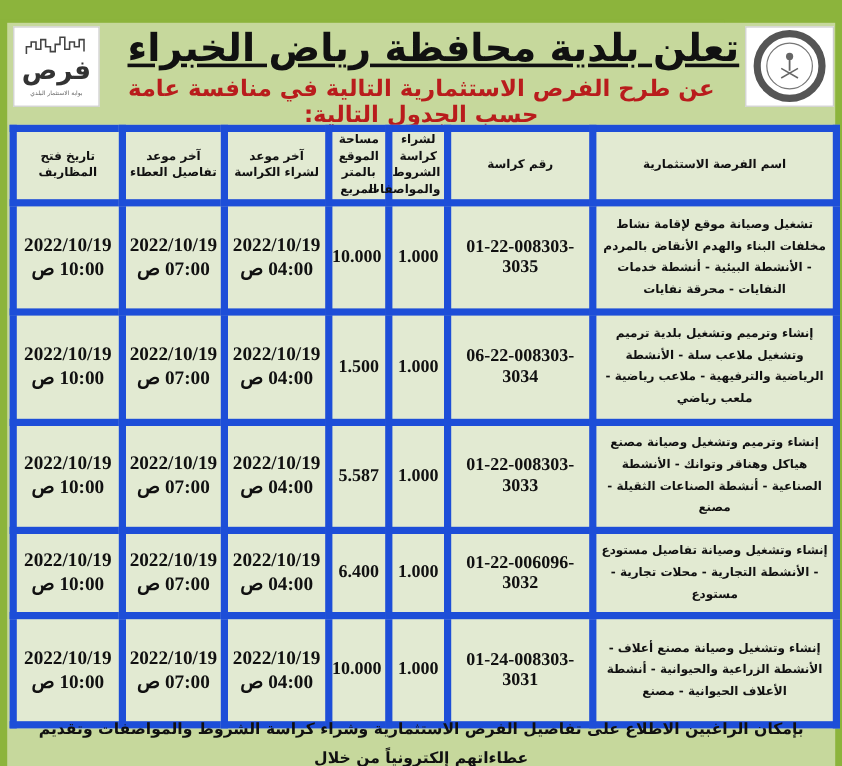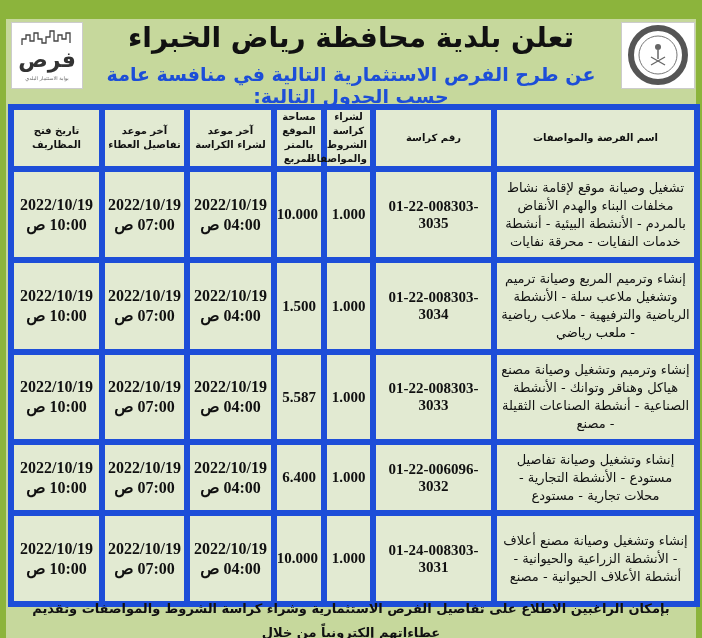--- a/index.html
+++ b/index.html
@@ -1,26 +1,26 @@
 <!DOCTYPE html>
 <html><head>
 <meta charset="utf-8">
 <style>
   html, body { margin:0; padding:0; }
   body { width:702px; height:638px; overflow:hidden; background:#8cb43c; font-family:"DejaVu Sans", sans-serif; }
   .frame { position:absolute; left:0; top:16px; width:604px; height:638px; background:#8cb43c; }
   .inner { position:absolute; left:6px; top:3px; width:690px; height:630px; background:#c6d89c; }
   .logo-left { position:absolute; left:5px; top:3px; width:70px; height:65px; background:#fff; border:1px solid #ccc; }
   .logo-right { position:absolute; left:615px; top:3px; width:72px; height:65px; background:#fff; border:1px solid #ccc; }
-  .title { position:absolute; left:80px; right:80px; top:2px; text-align:center; font-size:28px; font-weight:bold; color:#111; direction:rtl; letter-spacing:0; }
-  .subtitle { position:absolute; left:80px; right:80px; top:44px; text-align:center; font-size:19px; font-weight:bold; color:#1d4ed8; direction:rtl; }
+  .title { position:absolute; left:80px; right:80px; top:2px; font-size:32px; font-weight:bold; color:#111; direction:rtl; letter-spacing:0;text-decoration:underline; }
+  .subtitle { position:absolute; left:80px; right:80px; top:44px; text-align:center; font-size:19px; font-weight:bold; color:#b91c1c; direction:rtl; }
   table { position:absolute; left:2px; top:85px; width:686px; border-collapse:collapse; direction:rtl; background:#e2ead2; table-layout:fixed; }
   th, td { border:6px solid #1d4ed8; text-align:center; vertical-align:middle; padding:0 3px; color:#111; }
   th { font-size:10px; font-weight:bold; height:53px; line-height:14px; }
-  td.name { font-size:13px; font-weight:normal; line-height:18px; padding:2px 4px; }
+  td.name { font-size:10px; font-weight:bold; line-height:18px; padding:2px 4px; }
   td.num { font-family:"Liberation Serif", serif; font-size:15px; font-weight:bold; }
   td.date { font-family:"Liberation Serif", serif; font-size:16px; font-weight:bold; line-height:20px; }
   .footer { position:absolute; left:4px; right:4px; top:578px; text-align:center; direction:rtl; color:#111; font-weight:bold; }
   .footer .l1 { font-size:13px; line-height:24px; }
   .footer .l2 { font-size:13px; line-height:24px; }
   .furas-word { font-size:22px; font-weight:bold; color:#333; position:absolute; left:0; right:0; top:24px; text-align:center; direction:rtl; }
   .furas-sub { font-size:5px; color:#666; position:absolute; left:0; right:0; top:52px; text-align:center; direction:rtl; }
 </style>
 </head>
 <body>
@@ -55,21 +55,21 @@
         <col style="width:203px">
         <col style="width:121px">
         <col style="width:49px">
         <col style="width:50px">
         <col style="width:87px">
         <col style="width:85px">
         <col style="width:91px">
       </colgroup>
       <thead>
         <tr>
-          <th>اسم الفرصة والمواصفات</th>
+          <th>اسم الفرصة الاستثمارية</th>
           <th>رقم كراسة</th>
           <th>لشراء كراسة الشروط والمواصفات</th>
           <th>مساحة الموقع بالمتر المربع</th>
           <th>آخر موعد لشراء الكراسة</th>
           <th>آخر موعد تفاصيل العطاء</th>
           <th>تاريخ فتح المظاريف</th>
         </tr>
       </thead>
       <tbody>
         <tr style="height:91px">
@@ -84,22 +84,22 @@
           <td class="date">
               <div>2022/10/19</div>
               <div>07:00 ص</div>
             </td>
           <td class="date">
               <div>2022/10/19</div>
               <div>10:00 ص</div>
             </td>
         </tr>
         <tr style="height:92px">
-          <td class="name">إنشاء وترميم المربع وصيانة ترميم وتشغيل ملاعب سلة - الأنشطة الرياضية والترفيهية - ملاعب رياضية - ملعب رياضي</td>
-          <td class="num">01-22-008303-3034</td>
+          <td class="name">إنشاء وترميم وتشغيل بلدية ترميم وتشغيل ملاعب سلة - الأنشطة الرياضية والترفيهية - ملاعب رياضية - ملعب رياضي</td>
+          <td class="num">06-22-008303-3034</td>
           <td class="num">1.000</td>
           <td class="num">1.500</td>
           <td class="date">
               <div>2022/10/19</div>
               <div>04:00 ص</div>
             </td>
           <td class="date">
               <div>2022/10/19</div>
               <div>07:00 ص</div>
             </td>

